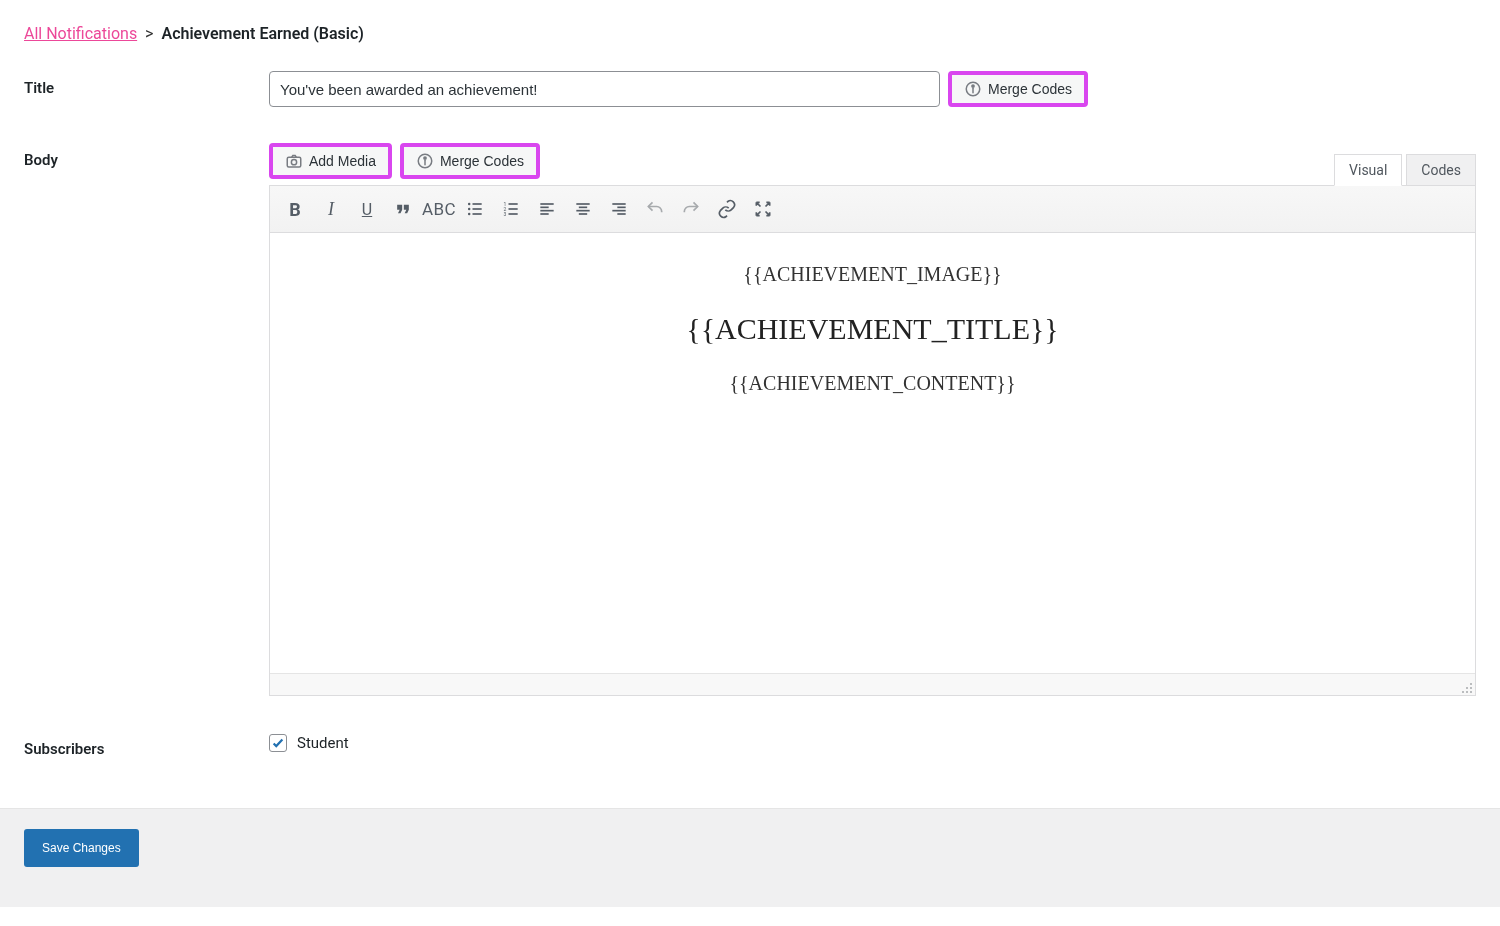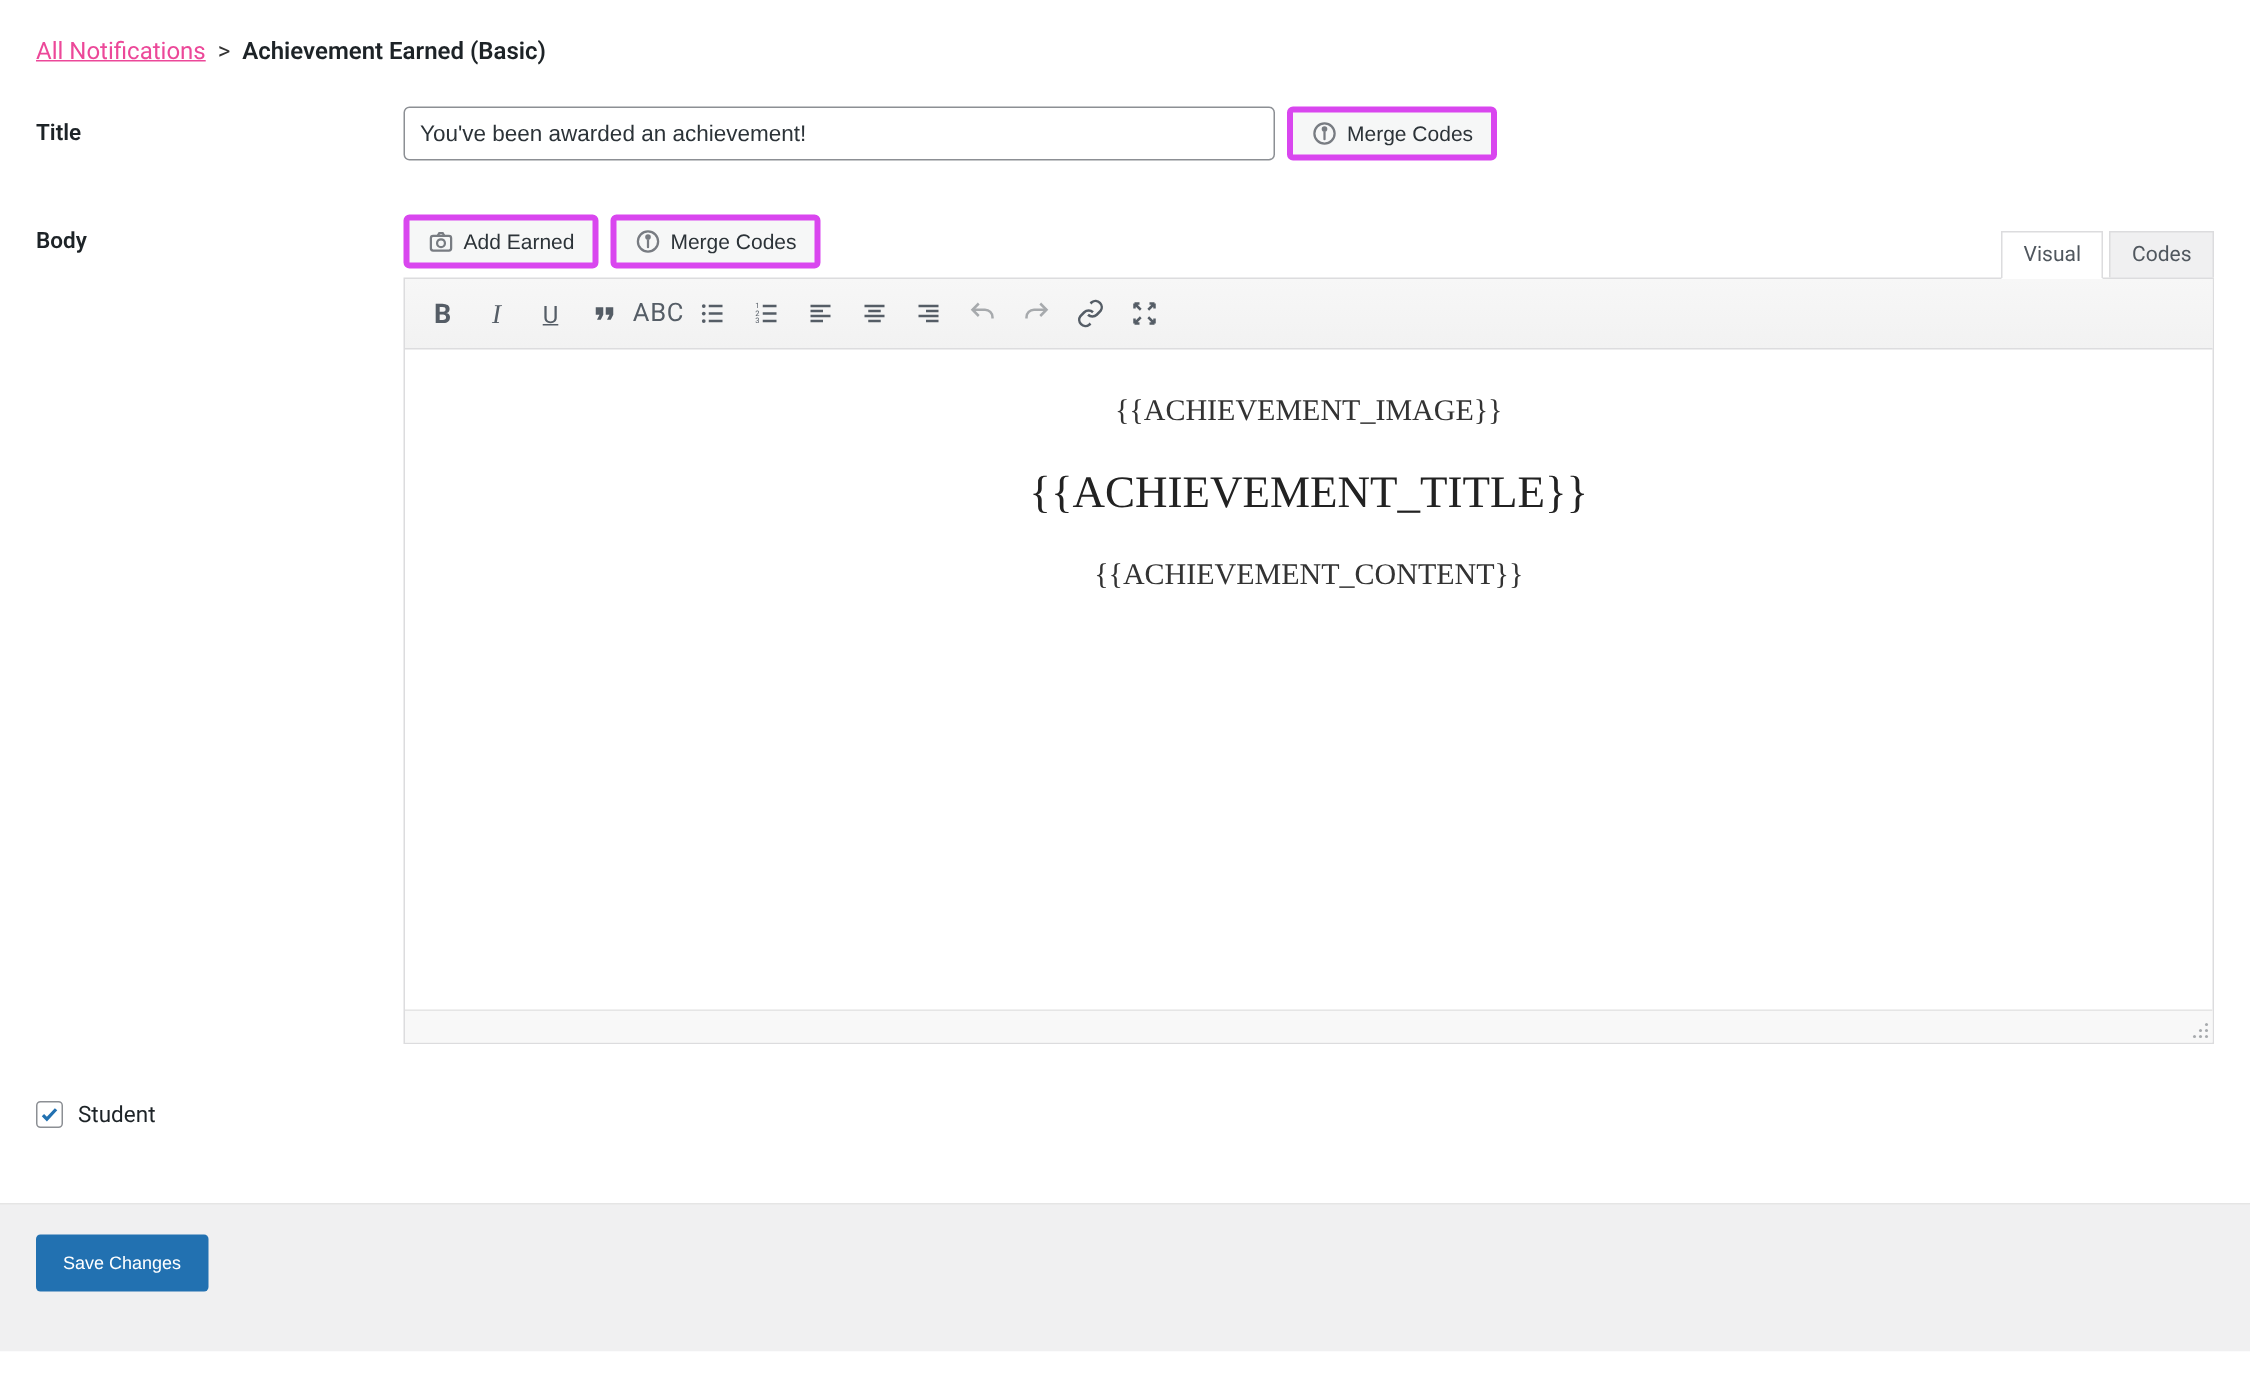--- a/index.html
+++ b/index.html
@@ -39,21 +39,21 @@
     padding-top: 8px;
   }
   .form-control { flex: 1; }
 
   
   .title-row .form-control {
     display: flex;
     gap: 8px;
   }
   .title-input {
-    width: 581px;
+    width: 671px;
     height: 36px;
     padding: 6px 10px;
     font-size: 15px;
     color: #2c3338;
     border: 1px solid #8c8f94;
     border-radius: 4px;
     background: #fff;
   }
   .btn-secondary {
     display: inline-flex;
@@ -220,21 +220,21 @@
       <div class="editor-topbar">
         <div class="editor-buttons">
           <button class="btn-secondary">
             <span class="ico">
               <svg viewBox="0 0 24 24" fill="none" stroke="#787c82" stroke-width="2">
                   <rect x="3" y="7" width="18" height="13" rx="2"></rect>
                   <circle cx="12" cy="13.5" r="3.5"></circle>
                   <path d="M9 7l1.5-2.5h3L15 7"></path>
                 </svg>
             </span>
-            <span>Add Earned</span>
+            <span>Add Media</span>
           </button>
           <button class="btn-secondary">
             <span class="ico">
               <svg viewBox="0 0 24 24" fill="none" stroke="#787c82" stroke-width="2">
                   <circle cx="12" cy="12" r="9"></circle>
                   <circle cx="12" cy="8" r="2.5" fill="#787c82" stroke="none"></circle>
                   <path d="M12 11v6" stroke-linecap="round"></path>
                 </svg>
             </span>
             <span>Merge Codes</span>
@@ -354,20 +354,21 @@
                 <circle cx="2" cy="10" r="1"></circle>
               </svg>
           </div>
         </div>
       </div>
 
     </div>
   </div>
 
   <div class="form-row" style="margin-bottom:10px;">
+    <div class="form-label">Subscribers</div>
     <div class="form-control">
       <div class="checkbox-row">
         <span class="wp-checkbox">
           <svg viewBox="0 0 16 16" fill="none" stroke="#2271b1" stroke-width="2.5">
               <path d="M3 8.5l3 3 7-7.5"></path>
             </svg>
         </span>
         <span class="checkbox-label">Student</span>
       </div>
     </div>

